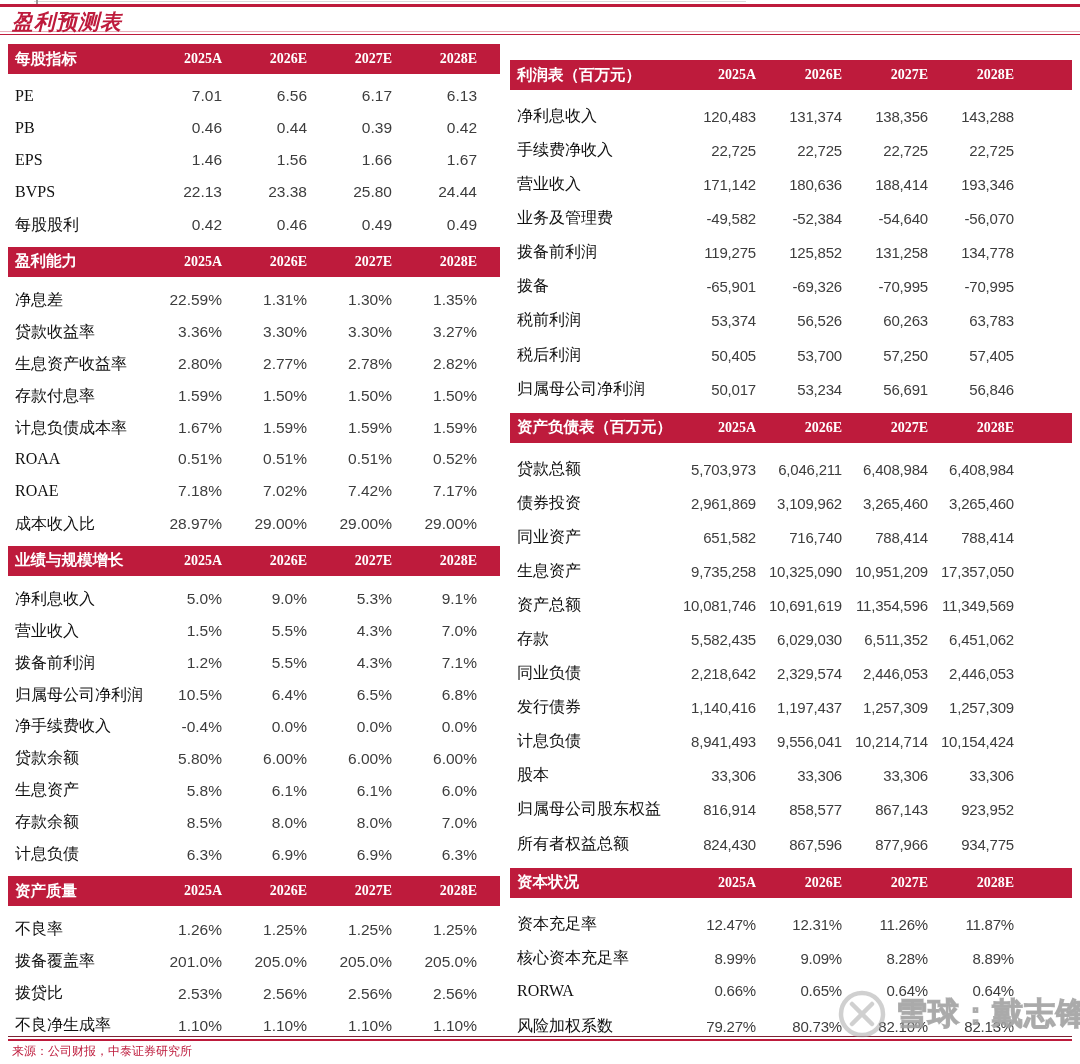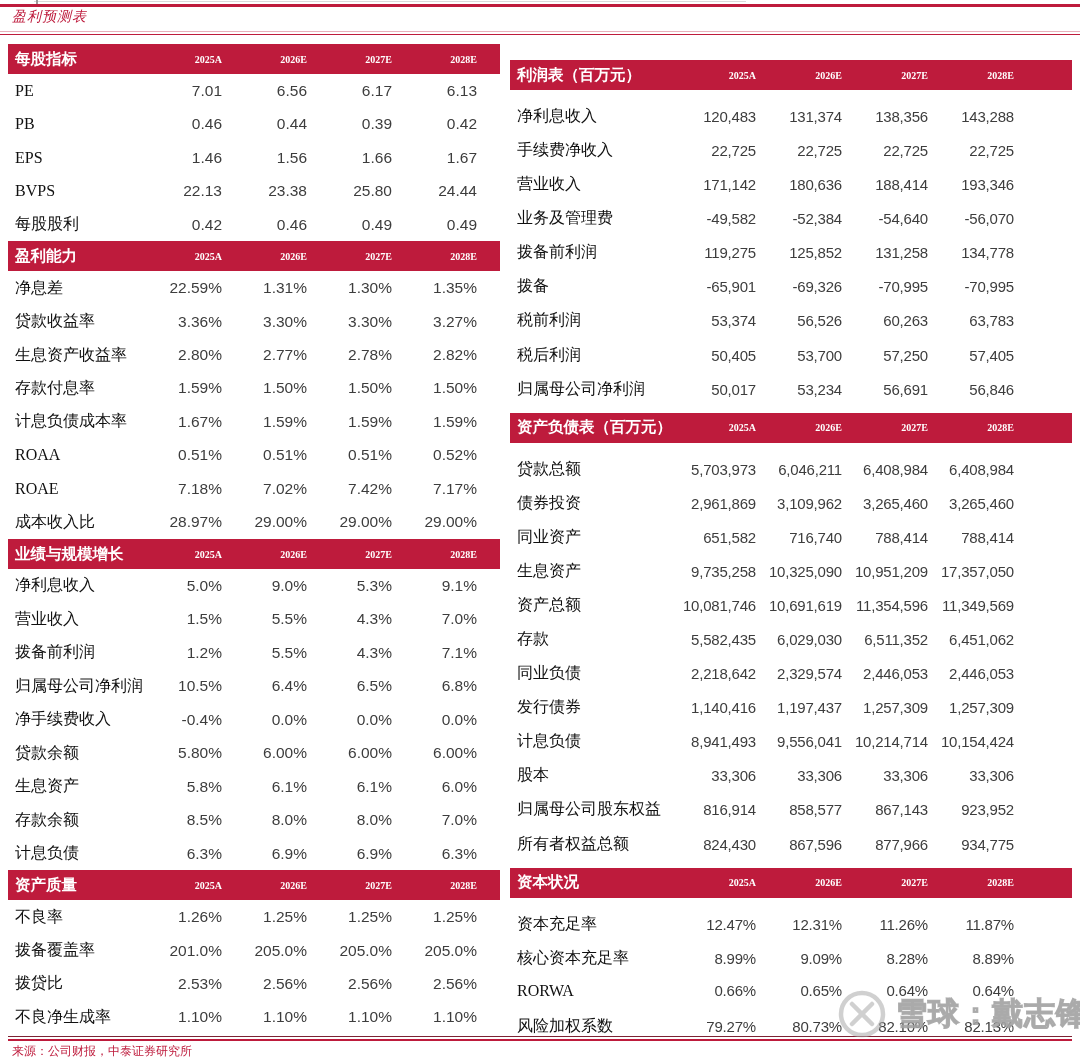--- a/index.html
+++ b/index.html
@@ -17,44 +17,44 @@
   .artifact-t{position:absolute;top:0;left:36px;width:2px;height:7px;background:#9a9a9a;}
 
   
   .top-rule{position:absolute;top:4px;left:0;width:1080px;height:3px;background:var(--accent);}
   .title-sub1{position:absolute;top:31px;left:0;width:1080px;height:1px;background:rgba(190,27,60,.35);}
   .title-sub2{position:absolute;top:34px;left:0;width:1080px;height:1px;background:var(--accent);}
   .bottom-rule1{position:absolute;top:1036px;left:8px;width:1064px;height:1px;background:var(--accent-dark);}
   .bottom-rule2{position:absolute;top:1039px;left:8px;width:1064px;height:2px;background:var(--accent);}
 
   .title{position:absolute;top:8px;left:12px;margin:0;
-         font-family:"Liberation Serif",serif;font-style:italic;font-weight:400;
-         font-size:14px;color:var(--accent);letter-spacing:1px;}
+         font-family:"Liberation Serif",serif;font-style:italic;font-weight:700;
+         font-size:21px;color:var(--accent);letter-spacing:1px;}
 
   .tables{position:absolute;top:44px;left:8px;display:flex;gap:10px;}
   .col{height:990px;display:flex;flex-direction:column;}
-  .col.left{width:492px;}
+  .col.left{width:492px;gap:13px;}
   .col.right{width:562px;}
 
   .grid{display:grid;align-items:center;}
   .left .grid{grid-template-columns:142px 85px 85px 85px 85px 10px;}
   .right .grid{grid-template-columns:172px 86px 86px 86px 86px 46px;margin-top:16px;}
 
   .sec-header{flex:0 0 30px;background:var(--accent);}
   .row{flex:1 1 0;min-height:0;background:#fff;}
 
   .lbl{font-family:"Liberation Serif",serif;font-size:16px;color:var(--lbl);
        padding-left:7px;white-space:nowrap;overflow:visible;}
   .num{font-family:"Liberation Sans",sans-serif;font-size:15px;color:var(--num);
        text-align:right;white-space:nowrap;overflow:visible;}
   .left .num{padding-right:13px;font-size:15.5px;}
   .right .num{padding-right:12px;letter-spacing:-0.2px;}
   .sec-header .lbl{color:#fff;font-weight:700;font-size:15.5px;}
   .sec-header .num{font-family:"Liberation Serif",serif;color:#fff;font-weight:700;
-                   font-size:10px;letter-spacing:0;}
+                   font-size:14px;letter-spacing:0;}
   .sp{height:100%;}
 
   .source{position:absolute;top:1043px;left:12px;font-family:"Liberation Serif",serif;
           font-size:12px;color:var(--accent);white-space:nowrap;}
 
   .watermark{position:absolute;left:836px;top:988px;display:flex;align-items:center;gap:8px;}
   .wm-logo{width:52px;height:52px;opacity:.55;flex:0 0 auto;}
   .wm-text{font-family:"Liberation Serif",serif;font-weight:700;font-size:31px;
            color:rgba(186,186,186,.55);-webkit-text-stroke:1.2px rgba(158,158,158,.8);
            letter-spacing:1px;white-space:nowrap;}

